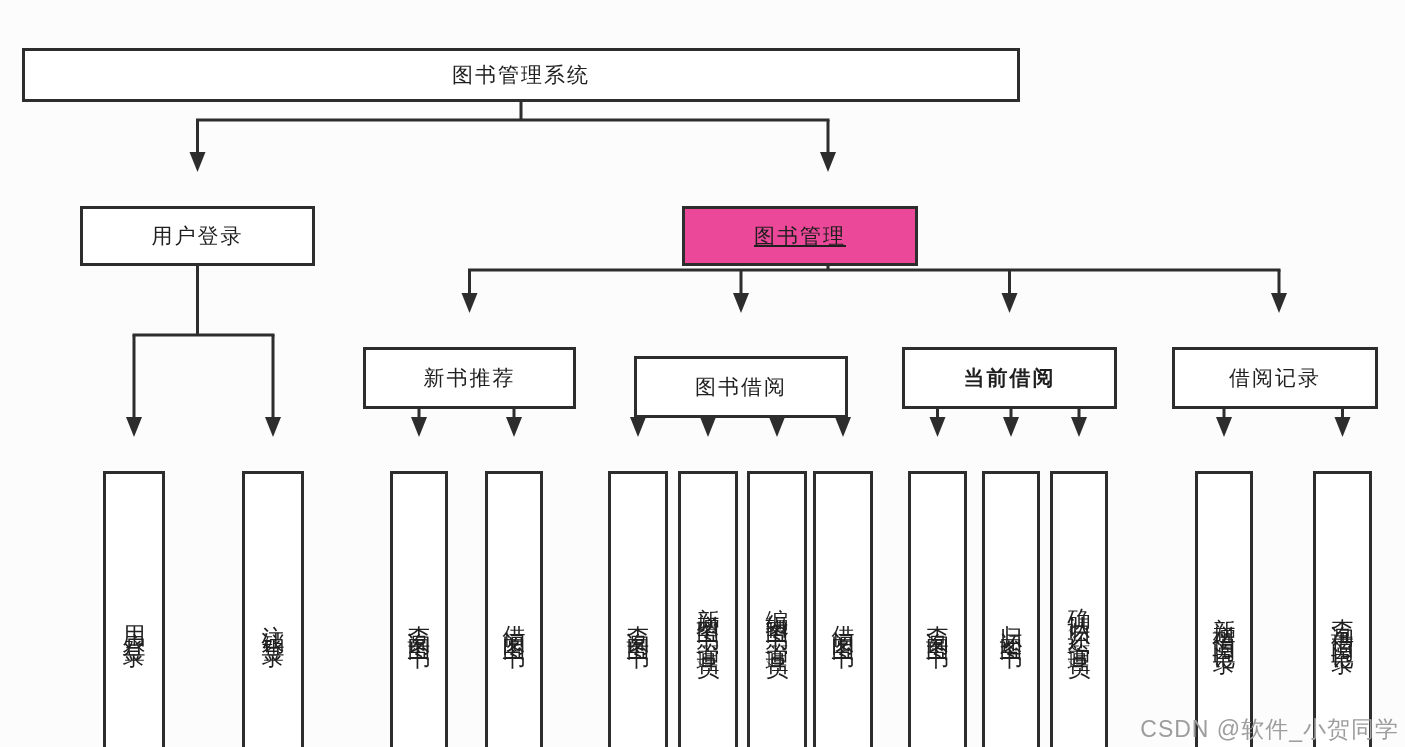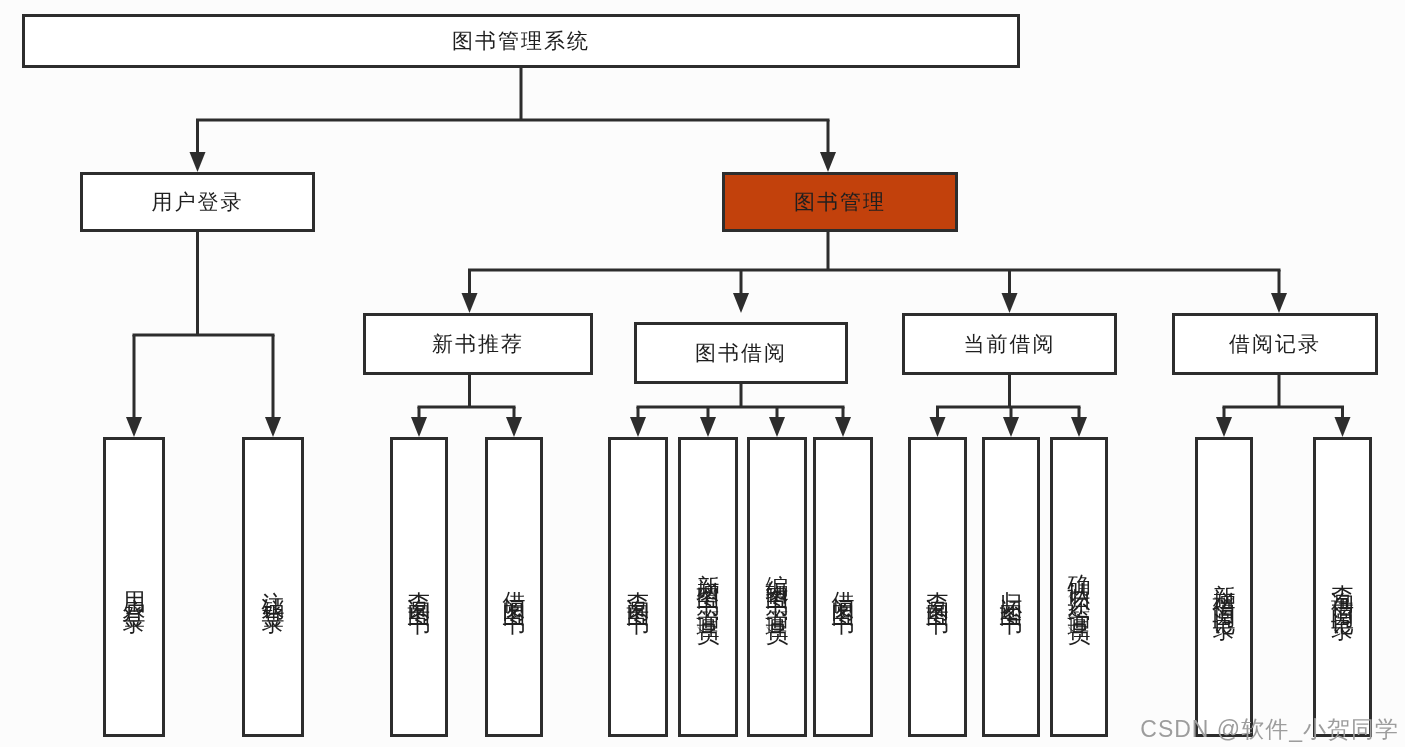--- a/index.html
+++ b/index.html
@@ -5,20 +5,21 @@
   html,body{margin:0;padding:0;}
   body{font-family:"Liberation Sans",sans-serif;background:#ffffff;}
   #canvas{position:relative;width:1405px;height:747px;overflow:hidden;}
   #connectors{position:absolute;left:0;top:0;}
   .node{
     position:absolute;
     box-sizing:border-box;
     display:flex;align-items:center;justify-content:center;
     border-style:solid;
     text-align:center;
+    margin-top:34px;
   }
   .node .label{
     font-size:21px;
     letter-spacing:2px;
     white-space:nowrap;
   }
   .node.vertical .label{
     writing-mode:vertical-rl;
     text-orientation:mixed;
     font-size:23px;
@@ -92,30 +93,30 @@
       <line x1="1342.5" y1="407" x2="1342.5" y2="421" stroke="#2d2d2d" stroke-width="3"></line>
       <polygon points="1334.5,417 1350.5,417 1342.5,437" fill="#2d2d2d"></polygon>
     </svg>
   <div id="nodes">
       <div class="node" style="left: 22px; top: 14px; width: 998px; height: 54px; background: rgb(255, 255, 255); border-color: rgb(45, 45, 45); border-width: 3px; color: rgb(31, 31, 31);">
         <span class="label">图书管理系统</span>
       </div>
       <div class="node" style="left: 80px; top: 172px; width: 235px; height: 60px; background: rgb(255, 255, 255); border-color: rgb(45, 45, 45); border-width: 3px; color: rgb(31, 31, 31);">
         <span class="label">用户登录</span>
       </div>
-      <div class="node" style="left: 722px; top: 172px; width: 236px; height: 60px; background: #c2410c; border-color: rgb(45, 45, 45); border-width: 3px; color: rgb(31, 31, 31);">
+      <div class="node" style="left: 682px; top: 172px; width: 236px; height: 60px; background: #ec4899; border-color: rgb(45, 45, 45); border-width: 3px; color: rgb(31, 31, 31); text-decoration: underline;">
         <span class="label">图书管理</span>
       </div>
-      <div class="node" style="left: 363px; top: 313px; width: 230px; height: 62px; background: rgb(255, 255, 255); border-color: rgb(45, 45, 45); border-width: 3px; color: rgb(31, 31, 31);">
+      <div class="node" style="left: 363px; top: 313px; width: 213px; height: 62px; background: rgb(255, 255, 255); border-color: rgb(45, 45, 45); border-width: 3px; color: rgb(31, 31, 31);">
         <span class="label">新书推荐</span>
       </div>
       <div class="node" style="left: 634px; top: 322px; width: 214px; height: 62px; background: rgb(255, 255, 255); border-color: rgb(45, 45, 45); border-width: 3px; color: rgb(31, 31, 31);">
         <span class="label">图书借阅</span>
       </div>
-      <div class="node" style="left: 902px; top: 313px; width: 215px; height: 62px; background: rgb(255, 255, 255); border-color: rgb(45, 45, 45); border-width: 3px; color: rgb(31, 31, 31);">
+      <div class="node" style="left: 902px; top: 313px; width: 215px; height: 62px; background: rgb(255, 255, 255); border-color: rgb(45, 45, 45); border-width: 3px; color: rgb(31, 31, 31); font-weight: bold;">
         <span class="label">当前借阅</span>
       </div>
       <div class="node" style="left: 1172px; top: 313px; width: 206px; height: 62px; background: rgb(255, 255, 255); border-color: rgb(45, 45, 45); border-width: 3px; color: rgb(31, 31, 31);">
         <span class="label">借阅记录</span>
       </div>
       <div class="node vertical" style="left: 103px; top: 437px; width: 62px; height: 300px; background: rgb(255, 255, 255); border-color: rgb(45, 45, 45); border-width: 3px; color: rgb(31, 31, 31);">
         <span class="label">用户登录</span>
       </div>
       <div class="node vertical" style="left: 242px; top: 437px; width: 62px; height: 300px; background: rgb(255, 255, 255); border-color: rgb(45, 45, 45); border-width: 3px; color: rgb(31, 31, 31);">
         <span class="label">注销登录</span>

